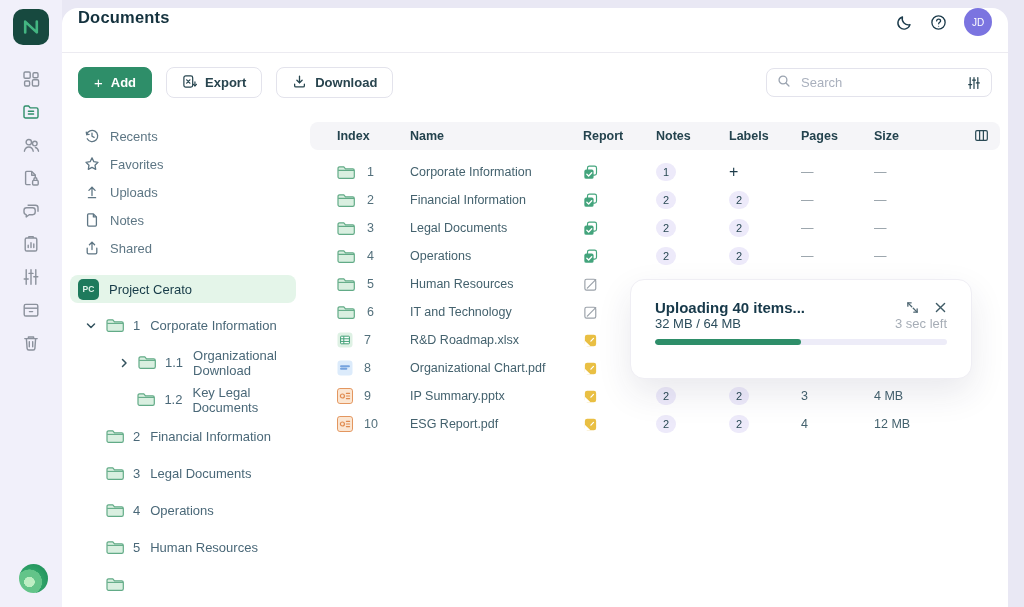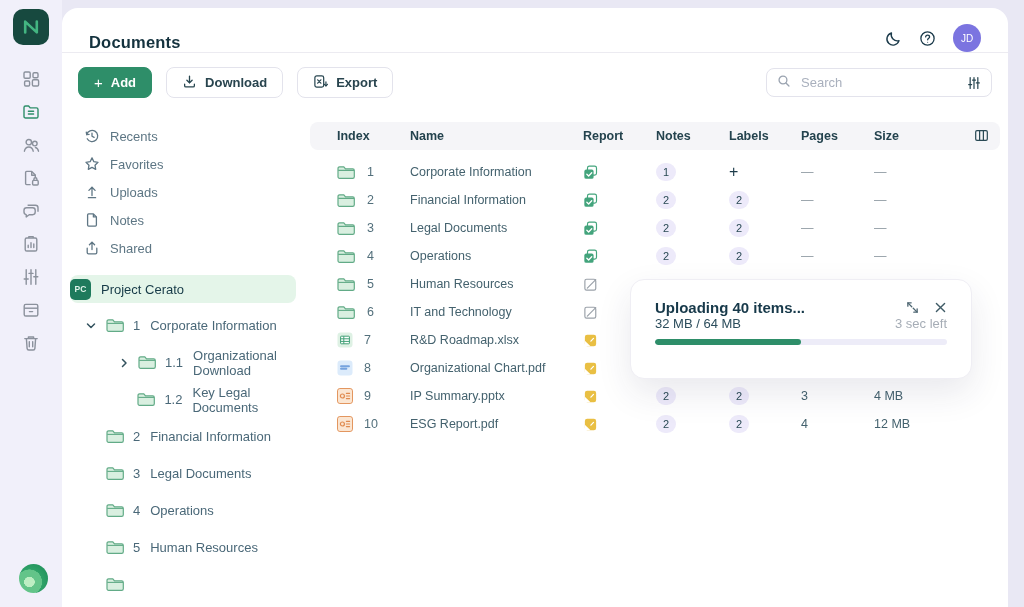--- a/index.html
+++ b/index.html
@@ -15,21 +15,21 @@
   .rail-items{position:absolute;left:0;top:62px;width:62px;display:flex;flex-direction:column}
   .rail-btn{height:33px;border:none;background:none;padding:0;display:flex;align-items:center;
     justify-content:center;color:#8b919c;cursor:pointer}
   .rail-btn.active{color:#2e8e69}
   .chat-widget{position:absolute;left:19px;top:564px;width:29px;height:29px;border-radius:50%;
     background:radial-gradient(circle at 36% 62%, #bdeec3 0%, #bdeec3 20%, #63c489 21%, #63c489 48%, #2fa268 49%, #1c8a55 100%);
     cursor:pointer}
   
   .card{position:absolute;left:62px;top:8px;width:946px;height:599px;background:#fff;
     border-radius:16px 16px 0 0;overflow:hidden}
-  .appbar{height:44px;display:flex;align-items:flex-end;padding:0 27px;border-bottom:1px solid #ecebf1}
+  .appbar{height:44px;display:flex;align-items:flex-start;padding:0 16px;border-bottom:1px solid #ecebf1}
   .appbar h1{margin:0;font-size:16.5px;font-weight:700;color:#14323e;letter-spacing:.2px}
   .appbar-right{margin-left:auto;display:flex;align-items:center;gap:17px}
   .icon-btn{background:none;border:none;padding:0;display:flex;align-items:center;cursor:pointer}
   .avatar{width:28px;height:28px;border-radius:50%;background:#7b74e0;color:#fff;font-size:10px;
     font-weight:400;display:flex;align-items:center;justify-content:center;cursor:pointer}
   
   .toolbar{display:flex;align-items:center;gap:14px;padding:14px 16px 8px}
   .btn{height:31px;border-radius:8px;border:1px solid #e3e3ec;background:#fff;color:#28444e;
     font-weight:700;font-size:13px;display:flex;align-items:center;gap:8px;padding:0 15px;
     font-family:inherit;cursor:pointer}
@@ -44,21 +44,21 @@
   
   .qa{position:absolute;left:8px;top:114px;width:226px;bottom:0;overflow:hidden}
   .qa-head{height:28px;background:#f5f5f8;border-radius:8px;display:flex;align-items:center;padding:0 10px}
   .qa-head .t{font-weight:700;font-size:13px;color:#1c3b49}
   .qa-head .acts{margin-left:auto;display:flex;gap:13px;align-items:center}
   .qa-head .acts span{display:flex;cursor:pointer}
   .qa-item{height:28px;display:flex;align-items:center;gap:10px;padding-left:14px;
     color:#5d7684;font-size:13px;cursor:pointer}
   .qa-item .ic{display:flex;color:#5f7684}
   .qa-project{height:28px;margin-top:13px;background:#e4f5e9;border-radius:8px;display:flex;
-    align-items:center;gap:10px;cursor:pointer}
+    align-items:center;gap:10px;padding-left:8px;cursor:pointer}
   .pc{width:21px;height:21px;background:#1e7a5c;border-radius:5px;color:#dff3e9;font-size:8.5px;
     font-weight:700;display:flex;align-items:center;justify-content:center}
   .pl{font-weight:400;font-size:13px;color:#163a47}
   .tree{margin-top:4px}
   .tree-row{height:37px;display:flex;align-items:center;gap:8px;font-size:13px;color:#4a6878;cursor:pointer}
   .tree-row .chev{width:14px;display:flex;color:#33525e;justify-content:center}
   .tree-row .num{color:#4a6878;margin-right:2px}
   
   .tbl{position:absolute;left:248px;top:114px;width:690px;bottom:0}
   .tbl-head{height:28px;background:#f5f5f8;border-radius:8px;display:grid;
@@ -208,35 +208,35 @@
           <div class="avatar">JD</div>
         </div>
     </header>
 
     <div class="toolbar">
       <button class="btn primary">
         <span class="plus">+</span>
         <span>Add</span>
       </button>
       <button class="btn">
-        <span class="ic" id="downloadIcon"><svg viewBox="0 0 16 16" width="15" height="15" fill="none" stroke="#27454f" stroke-width="1.4" stroke-linecap="round" stroke-linejoin="round">
-              <path d="M8 2.2v7"></path>
-              <path d="M5.2 6.6L8 9.4l2.8-2.8"></path>
-              <path d="M2.8 10.8v1.6c0 .8.6 1.4 1.4 1.4h7.6c.8 0 1.4-.6 1.4-1.4v-1.6"></path>
-            </svg></span>
-        <span>Download</span>
-      </button>
-      <button class="btn">
         <span class="ic" id="exportIcon"><svg viewBox="0 0 16 16" width="15" height="15" fill="none" stroke="#27454f" stroke-width="1.3" stroke-linecap="round" stroke-linejoin="round">
               <rect x="2" y="2" width="9.4" height="12" rx="2"></rect>
               <path d="M5 6.2l3.4 3.6M8.4 6.2L5 9.8"></path>
               <path d="M13.8 8.4v4.2"></path>
               <path d="M12.2 11l1.6 1.7 1.6-1.7"></path>
             </svg></span>
         <span>Export</span>
+      </button>
+      <button class="btn">
+        <span class="ic" id="downloadIcon"><svg viewBox="0 0 16 16" width="15" height="15" fill="none" stroke="#27454f" stroke-width="1.4" stroke-linecap="round" stroke-linejoin="round">
+              <path d="M8 2.2v7"></path>
+              <path d="M5.2 6.6L8 9.4l2.8-2.8"></path>
+              <path d="M2.8 10.8v1.6c0 .8.6 1.4 1.4 1.4h7.6c.8 0 1.4-.6 1.4-1.4v-1.6"></path>
+            </svg></span>
+        <span>Download</span>
       </button>
       <div class="search">
         <span class="ic" id="searchIcon"><svg viewBox="0 0 15 15" width="14" height="14" fill="none" stroke="#9aa3b0" stroke-width="1.4" stroke-linecap="round">
               <circle cx="6.4" cy="6.4" r="4.2"></circle>
               <path d="M9.6 9.6l3.2 3.2"></path>
             </svg></span>
         <input placeholder="Search" style="">
         <span class="ficon" id="filterIcon">
             <svg viewBox="0 0 15 15" width="14" height="14" fill="none" stroke="#27454f" stroke-width="1.3" stroke-linecap="round">
               <path d="M3.4 1.6v11.8M7.5 1.6v11.8M11.6 1.6v11.8"></path>

